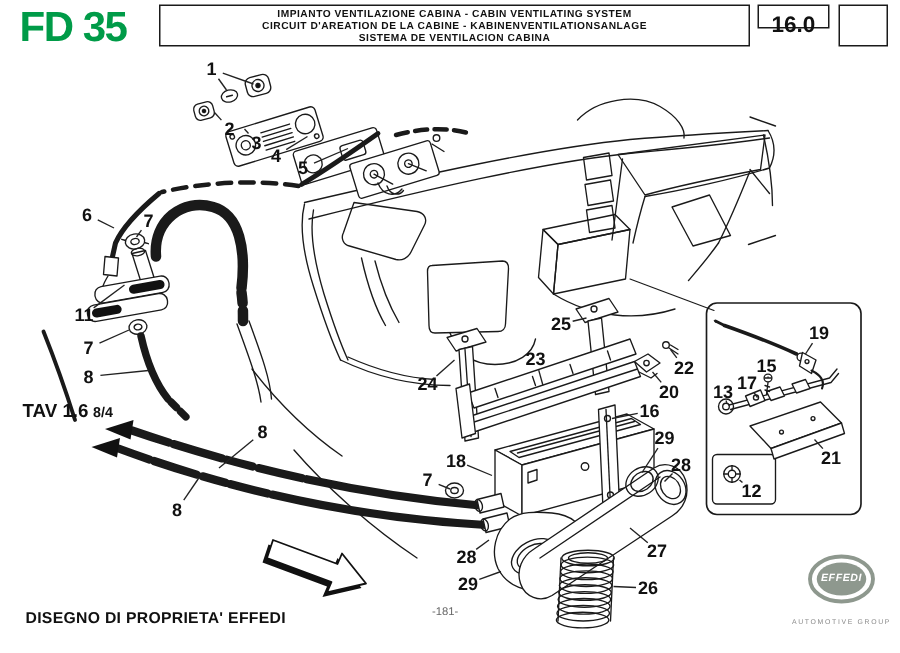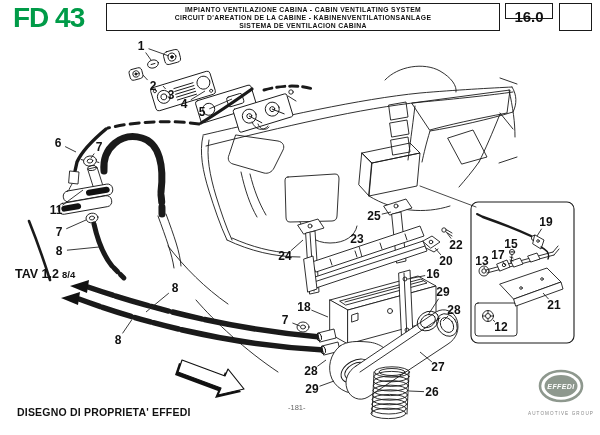--- a/index.html
+++ b/index.html
@@ -29,21 +29,21 @@
             letter-spacing:.2px;margin-top:11px;}
   .pagenum{position:absolute;left:288px;top:403px;font-size:7.5px;color:#666;}
   .logo{position:absolute;left:528px;top:366px;width:66px;text-align:center;}
   .logo .sub{font-size:4.6px;color:#8a8a8a;letter-spacing:1.1px;margin-top:1px;}
 </style>
 </head>
 <body>
 
 <div class="page">
 
-  <div class="brand">FD 43</div>
+  <div class="brand">FD 35</div>
   <div class="title-box">
     <div>IMPIANTO VENTILAZIONE CABINA - CABIN VENTILATING SYSTEM</div>
     <div>CIRCUIT D'AREATION DE LA CABINE - KABINENVENTILATIONSANLAGE</div>
     <div>SISTEMA DE VENTILACION CABINA</div>
   </div>
   <div class="code-box">16.0</div>
   <div class="rev-box"></div>
 
   <svg class="art" width="600" height="435" viewBox="0 0 600 435" fill="none" stroke="#1a1a1a" stroke-width="0.9" stroke-linecap="round" stroke-linejoin="round">
 
@@ -320,21 +320,21 @@
       <text x="498" y="255" class="callout">17</text>
       <line x1="484.5298221281347" y1="268.5894663844041" x2="484" y2="267" class="leader"></line>
       <text x="482" y="261" class="callout">13</text>
       <line x1="548.5942029718613" y1="299.10276687839405" x2="543" y2="293" class="leader"></line>
       <text x="554" y="305" class="callout">21</text>
       <line x1="494.979386442345" y1="321.7319631370519" x2="493" y2="320" class="leader"></line>
       <text x="501" y="327" class="callout">12</text>
     </svg>
 
   <div class="tav">
-    <span>TAV 1.2</span><span class="small">8/4</span>
+    <span>TAV 1.6</span><span class="small">8/4</span>
   </div>
   <div class="property">DISEGNO DI PROPRIETA' EFFEDI</div>
   <div class="pagenum">-181-</div>
 
   <div class="logo">
     <svg width="66" height="40" viewBox="0 0 66 40">
       <ellipse cx="33" cy="20" rx="21" ry="15" fill="none" stroke="#8E988E" stroke-width="2.6"></ellipse>
       <ellipse cx="33" cy="20" rx="16.5" ry="11" fill="#8E988E"></ellipse>
       <text x="33" y="20" text-anchor="middle" dominant-baseline="central" font-family="Liberation Sans, sans-serif" font-weight="bold" font-style="italic" font-size="7" fill="#ffffff" letter-spacing="0.4">EFFEDI</text>
     </svg>

